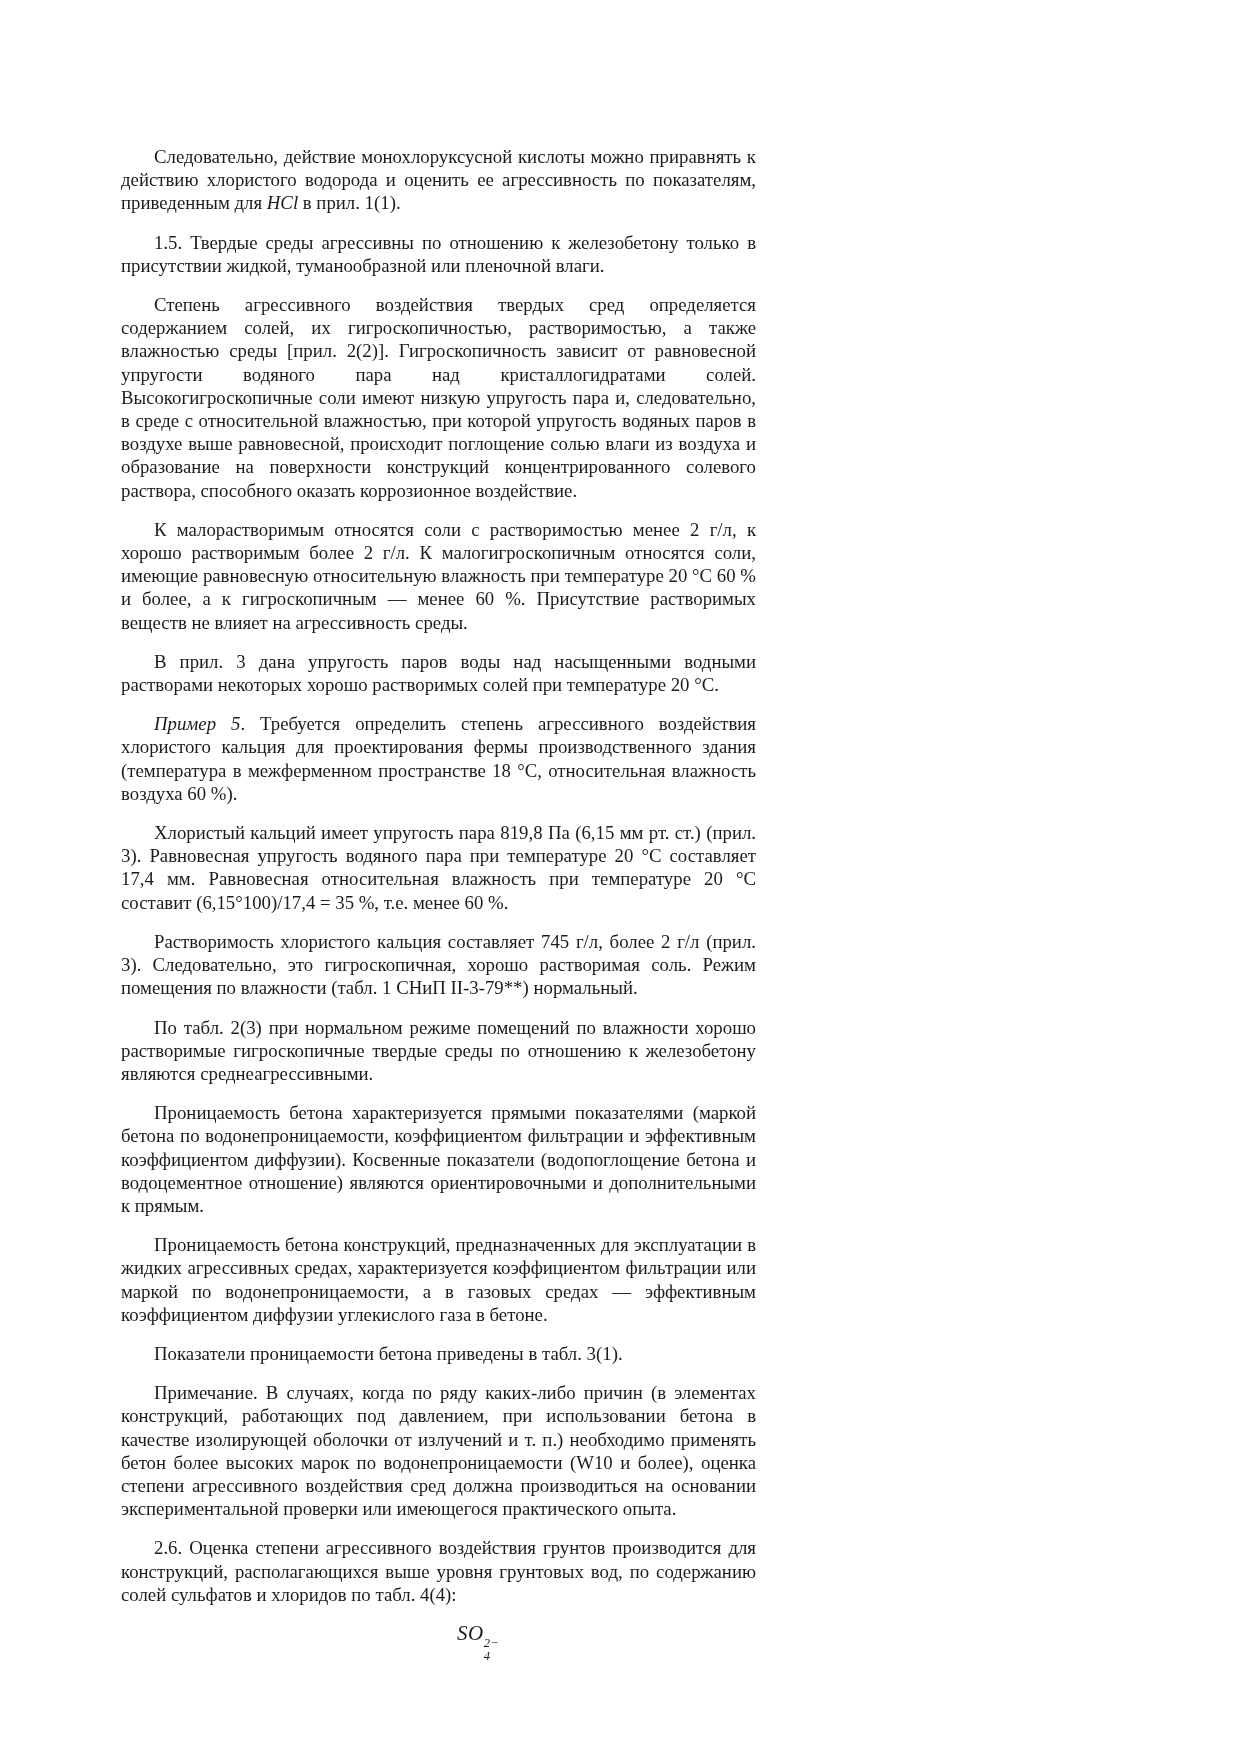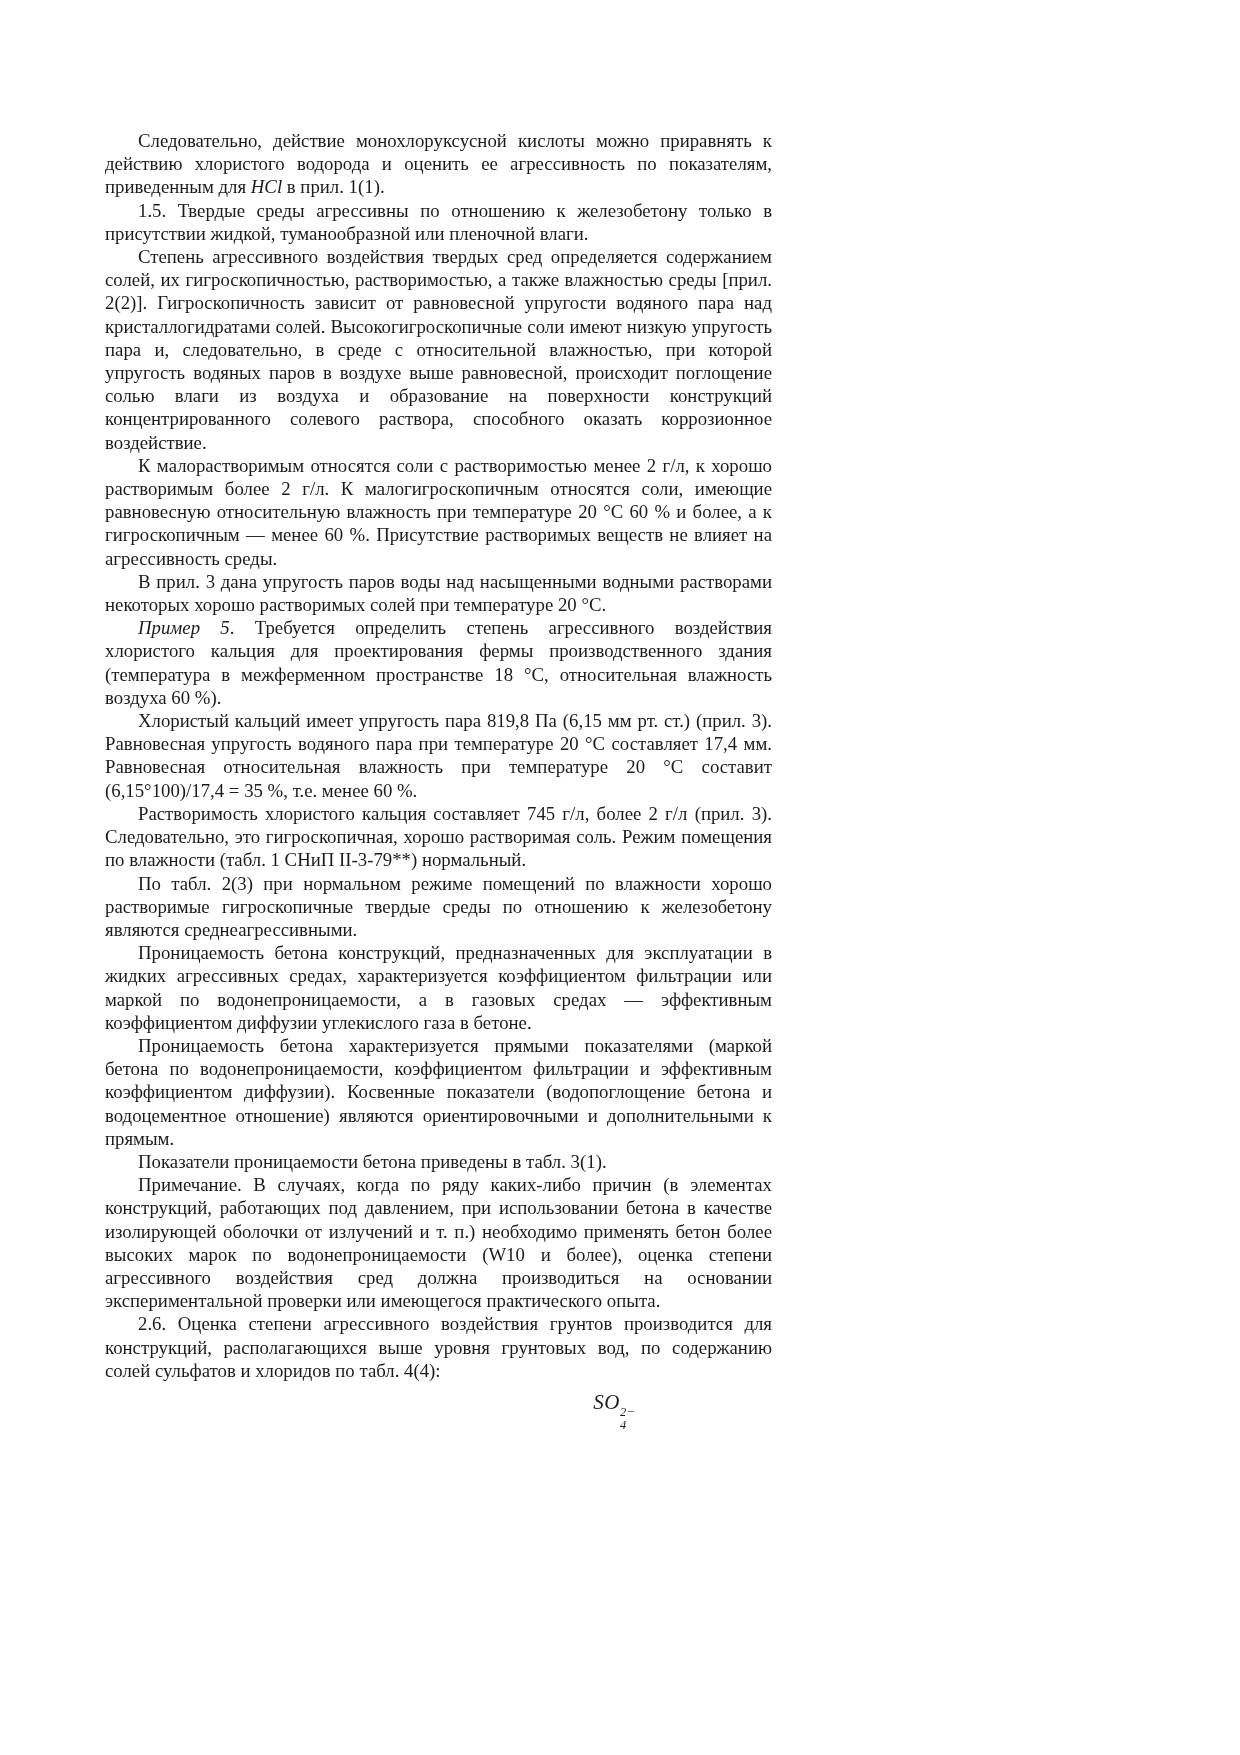--- a/index.html
+++ b/index.html
@@ -15,33 +15,33 @@
   .text-column {
     position: absolute;
     left: 105px;
     top: 129px;
     width: 667px;
     font-size: 18.8px;
     line-height: 23.2px;
     text-align: justify;
   }
   .para {
-    margin: 0;
+    margin: 16px;
     padding: 0;
     text-indent: 33px;
   }
   .para i { font-style: italic; }
   .para .gap {
     display: inline-block;
     width: 85px;
     height: 1px;
   }
   .formula-line {
     margin: 9px 0 0 352px;
-    text-align: center;
+    text-align: left;
     text-indent: 0;
   }
   .formula {
     font-style: italic;
     font-size: 21px;
     letter-spacing: 0.5px;
     white-space: nowrap;
   }
   .supsub {
     display: inline-flex;
@@ -61,22 +61,22 @@
   <div class="text-column" id="content">
       <p class="para"><span>Следовательно, действие монохлоруксусной кислоты можно приравнять к действию хлористого водорода и оценить ее агрессивность по показателям, приведенным для </span><i>HCl</i><span> в прил. 1(1).</span></p>
       <p class="para"><span>1.5. Твердые среды агрессивны по отношению к железобетону только в присутствии жидкой, туманообразной или пленочной влаги.</span></p>
       <p class="para"><span>Степень агрессивного воздействия твердых сред определяется содержанием солей, их гигроскопичностью, растворимостью, а также влажностью среды [прил. 2(2)]. Гигроскопичность зависит от равновесной упругости водяного пара над кристаллогидратами солей. Высокогигроскопичные соли имеют низкую упругость пара и, следовательно, в среде с относительной влажностью, при которой упругость водяных паров в воздухе выше равновесной, происходит поглощение солью влаги из воздуха и образование на поверхности конструкций концентрированного солевого раствора, способного оказать коррозионное воздействие.</span></p>
       <p class="para"><span>К малорастворимым относятся соли с растворимостью менее 2 г/л, к хорошо растворимым более 2 г/л. К малогигроскопичным относятся соли, имеющие равновесную относительную влажность при температуре 20 °С 60 % и более, а к гигроскопичным — менее 60 %. Присутствие растворимых веществ не влияет на агрессивность среды.</span></p>
       <p class="para"><span>В прил. 3 дана упругость паров воды над насыщенными водными растворами некоторых хорошо растворимых солей при температуре 20 °С.</span></p>
       <p class="para"><i>Пример 5</i><span>. Требуется определить степень агрессивного воздействия хлористого кальция для проектирования фермы производственного здания (температура в межферменном пространстве 18 °С, относительная влажность воздуха 60 %).</span></p>
       <p class="para"><span>Хлористый кальций имеет упругость пара 819,8 Па (6,15 мм рт. ст.) (прил. 3). Равновесная упругость водяного пара при температуре 20 °С составляет 17,4 мм. Равновесная относительная влажность при температуре 20 °С составит (6,15°100)/17,4 = 35 %, т.е. менее 60 %.</span></p>
       <p class="para"><span>Растворимость хлористого кальция составляет 745 г/л, более 2 г/л (прил. 3). Следовательно, это гигроскопичная, хорошо растворимая соль. Режим помещения по влажности (табл. 1 СНиП II-3-79**) нормальный.</span></p>
       <p class="para"><span>По табл. 2(3) при нормальном режиме помещений по влажности хорошо растворимые гигроскопичные твердые среды по отношению к железобетону являются среднеагрессивными.</span></p>
+      <p class="para"><span>Проницаемость бетона характеризуется прямыми показателями (маркой бетона по водонепроницаемости, коэффициентом фильтрации и эффективным коэффициентом диффузии). Косвенные показатели (водопоглощение бетона и водоцементное отношение) являются ориентировочными и дополнительными к прямым.</span></p>
       <p class="para"><span>Проницаемость бетона конструкций, предназначенных для эксплуатации в жидких агрессивных средах, характеризуется коэффициентом фильтрации или маркой по водонепроницаемости, а в газовых средах — эффективным коэффициентом диффузии углекислого газа в бетоне.</span></p>
-      <p class="para"><span>Проницаемость бетона характеризуется прямыми показателями (маркой бетона по водонепроницаемости, коэффициентом фильтрации и эффективным коэффициентом диффузии). Косвенные показатели (водопоглощение бетона и водоцементное отношение) являются ориентировочными и дополнительными к прямым.</span></p>
       <p class="para"><span>Показатели проницаемости бетона приведены в табл. 3(1).</span></p>
       <p class="para"><span>Примечание. В случаях, когда по ряду каких-либо причин (в элементах конструкций, работающих под давлением, при использовании бетона в качестве изолирующей оболочки от излучений и т. п.) необходимо применять бетон более высоких марок по водонепроницаемости (W10 и более), оценка степени агрессивного воздействия сред должна производиться на основании экспериментальной проверки или имеющегося практического опыта.</span></p>
       <p class="para"><span>2.6. Оценка степени агрессивного воздействия грунтов производится для конструкций, располагающихся выше уровня грунтовых вод, по содержанию солей сульфатов и хлоридов по табл. 4(4):</span></p>
       <div class="formula-line"><span class="formula"><i>SO</i><span class="supsub">
             <span class="fsup">2−</span>
             <span class="fsub">4</span>
           </span></span></div>
     </div>
 
 </div>

